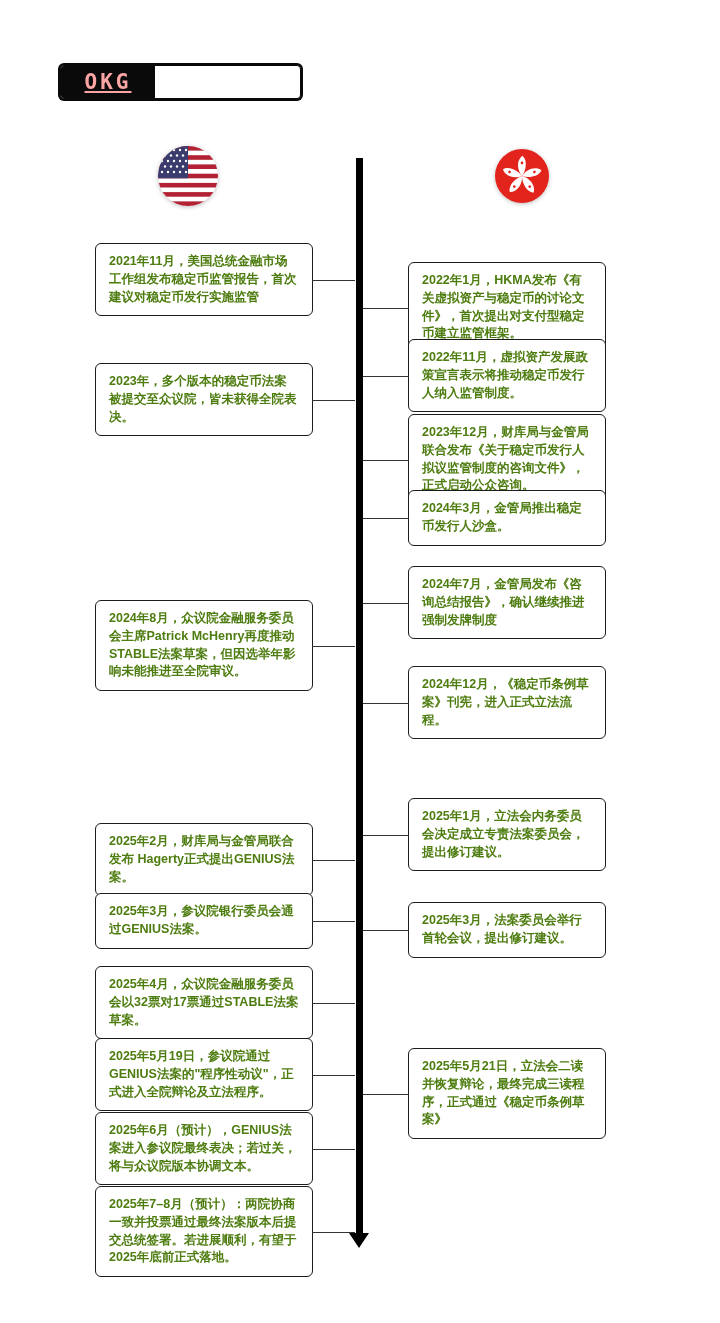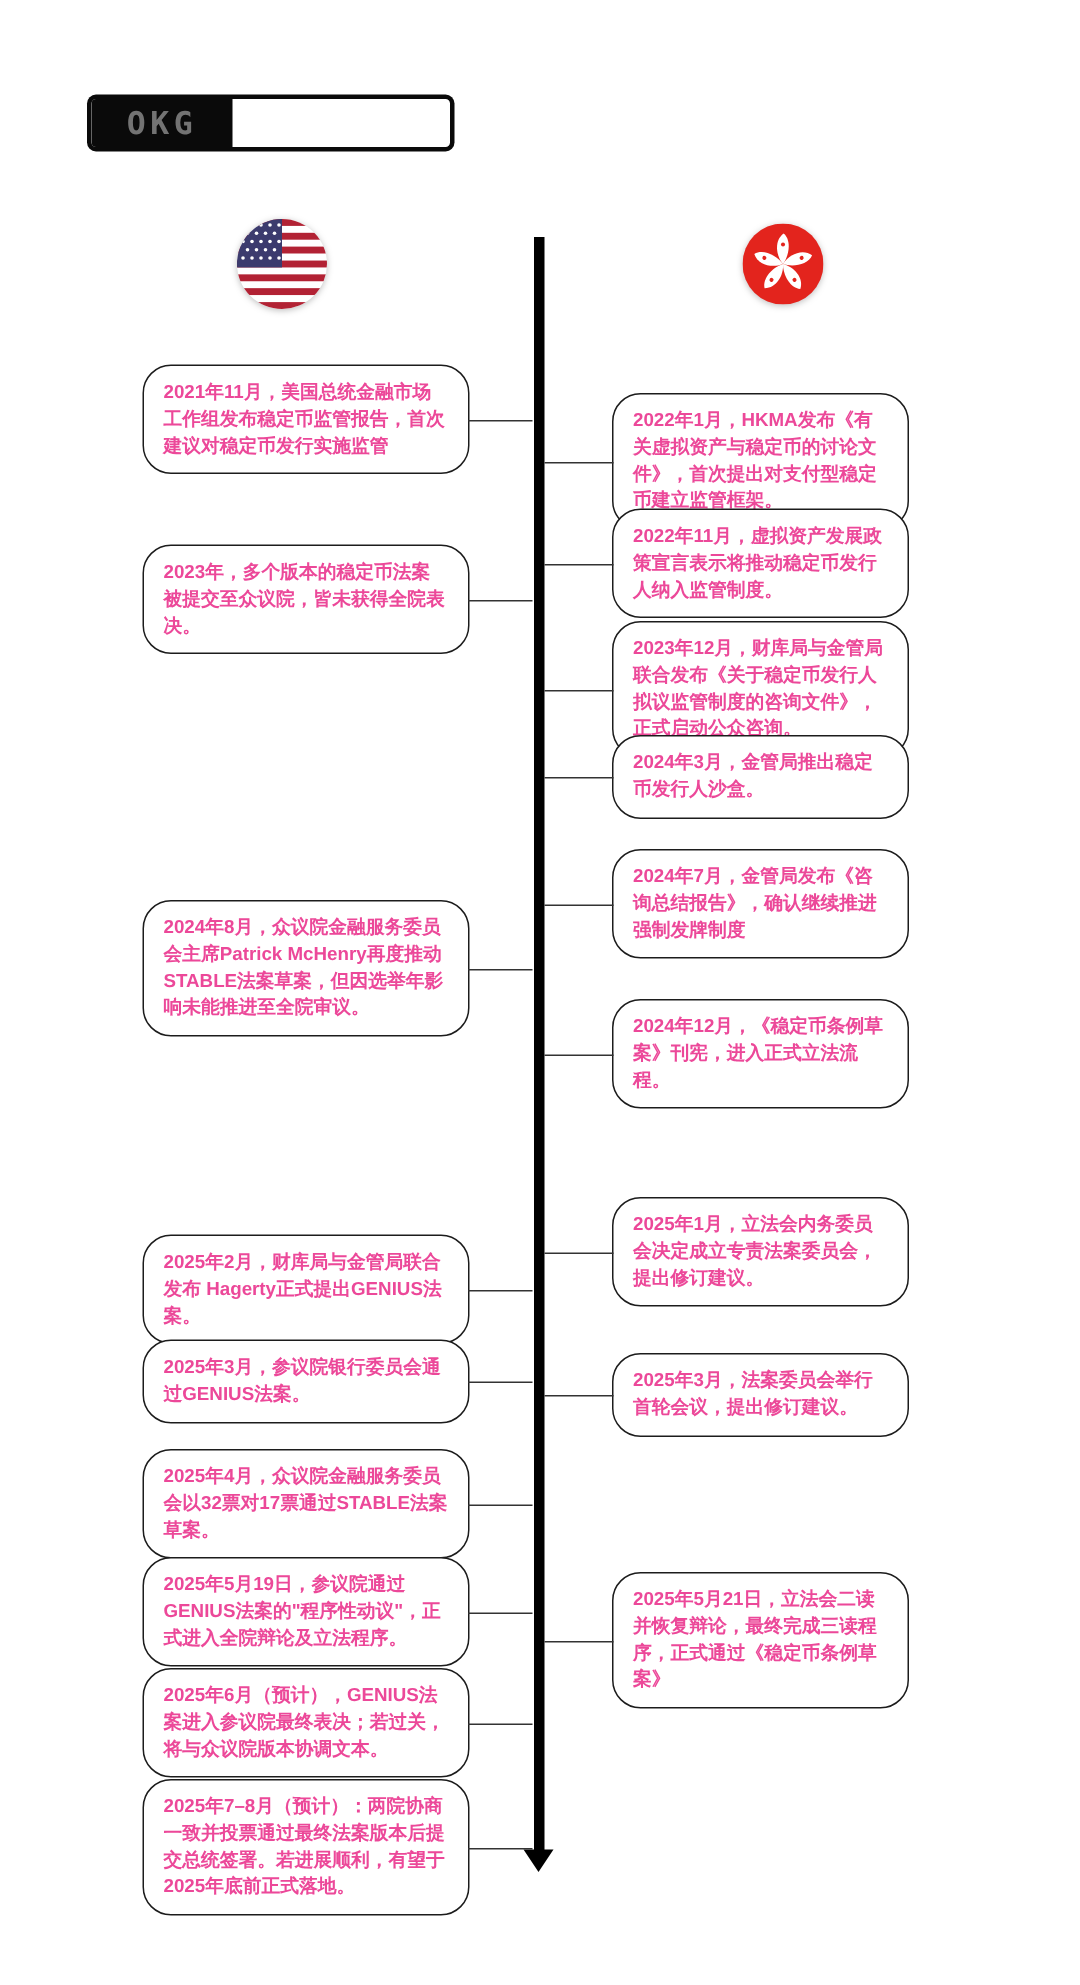--- a/index.html
+++ b/index.html
@@ -26,29 +26,30 @@
   .logo-inner {
     flex: 1;
     display: flex;
     background: #ffffff;
     border-radius: 4px;
     overflow: hidden;
     border: 1px solid #0a0a0a;
   }
   .logo-mark {
     background: #0a0a0a;
-    color: #737373;
+    color: #fca5a5;
     width: 94px;
     display: flex;
     align-items: center;
     justify-content: center;
     font-family: "DejaVu Sans Mono", monospace;
     font-weight: bold;
     font-size: 21px;
     letter-spacing: 3px;
+    text-decoration: underline;
   }
   .logo-text {
     flex: 1;
     display: flex;
     align-items: center;
     justify-content: center;
     color: #0a0a0a;
     font-weight: bold;
     font-size: 17px;
     letter-spacing: 0.5px;
@@ -73,26 +74,26 @@
     border-right: 10px solid transparent;
     border-top: 15px solid #000000;
   }
 
   
   .box {
     position: absolute;
     box-sizing: border-box;
     background: #ffffff;
     border: 1.6px solid #1c1c1c;
-    border-radius: 19px;
+    border-radius: 6px;
     padding: 9px 13px;
     font-size: 12.5px;
     font-weight: 600;
     line-height: 1.42;
-    color: #ec4899;
+    color: #4d7c0f;
     letter-spacing: 0;
   }
   .box.left  { left: 95px;  width: 218px; }
   .box.right { left: 408px; width: 198px; }
   .box.left::after {
     content: "";
     position: absolute;
     left: 100%; top: 50%;
     width: 43px; height: 1.4px;
     background: #333333;

